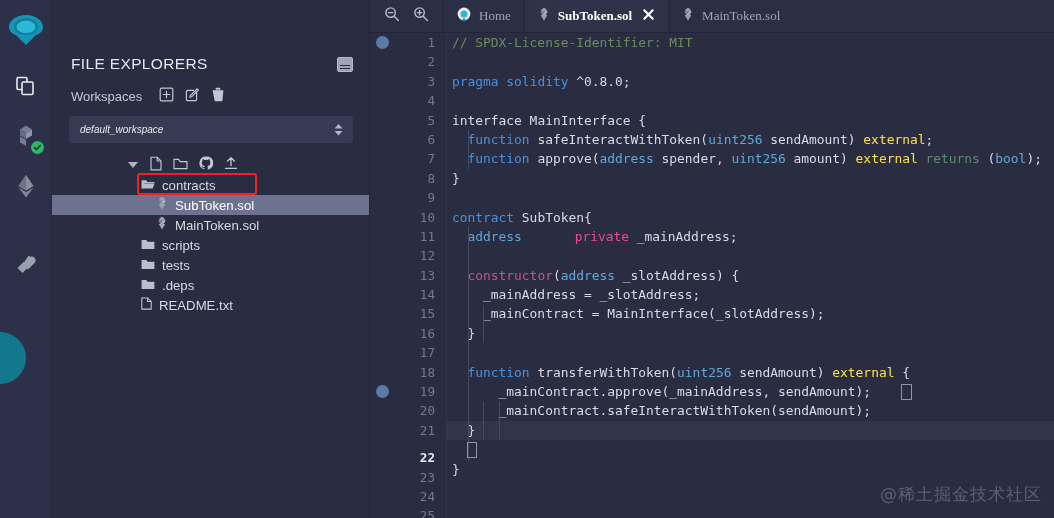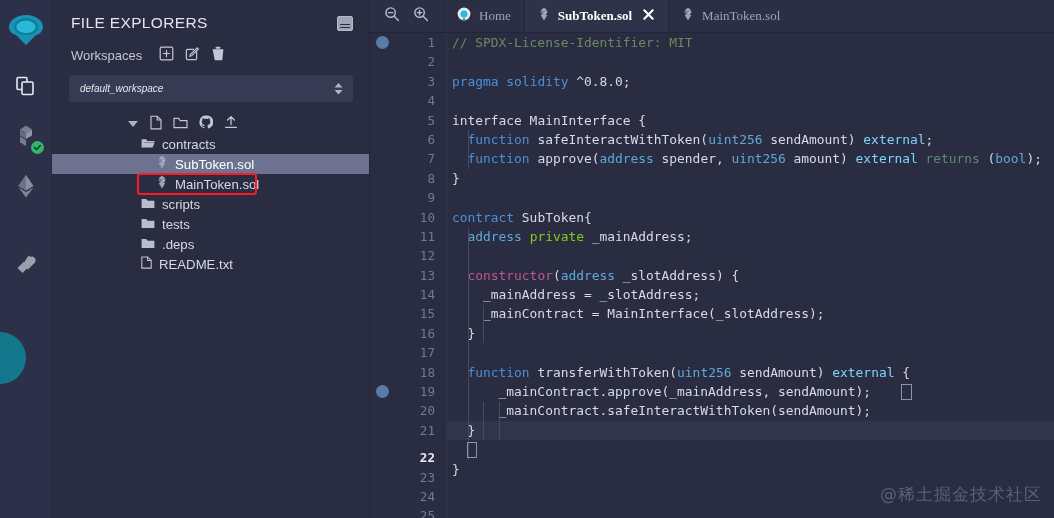--- a/index.html
+++ b/index.html
@@ -61,20 +61,21 @@
     width: 318px; height: 518px;
     flex: 0 0 318px;
     background: #2a2d42;
     position: relative;
     border-right: 1px solid #22253a;
   }
   .explorer-header {
     display: flex; align-items: center;
     justify-content: space-between;
     padding: 14px 16px 6px 19px;
+    margin-top: 41px;
   }
   .explorer-title {
     color: #e3e5ef;
     font-size: 15.5px;
     letter-spacing: 0.35px;
     font-weight: 400;
   }
   .panel-toggle-icon {
     width: 16px; height: 15px;
     border: 1.6px solid #b6b9c9;
@@ -289,24 +290,24 @@
     position: absolute;
     border: 1px solid #8d93ad;
     pointer-events: none;
   }
 
   
   .t-com  { color: #6a8a5e; }
   .t-key  { color: #4a90d9; }
   .t-typ  { color: #5ea8d8; }
   .t-num  { color: #d7dae6; }
-  .t-mod  { color: #7dd3fc; }
+  .t-mod  { color: #fde047; }
   .t-ret  { color: #5c8a74; }
   .t-ctor { color: #c2558f; }
-  .t-priv { color: #84cc16; }
+  .t-priv { color: #ec4899; margin-left: 45px; }
   .t-id   { color: #d7dae6; }
   .t-pun  { color: #d7dae6; }
 
   .watermark {
     position: absolute;
     right: 12px; bottom: 12px;
     color: #5a5f7b;
     font-size: 17px;
     letter-spacing: 1px;
     pointer-events: none;

